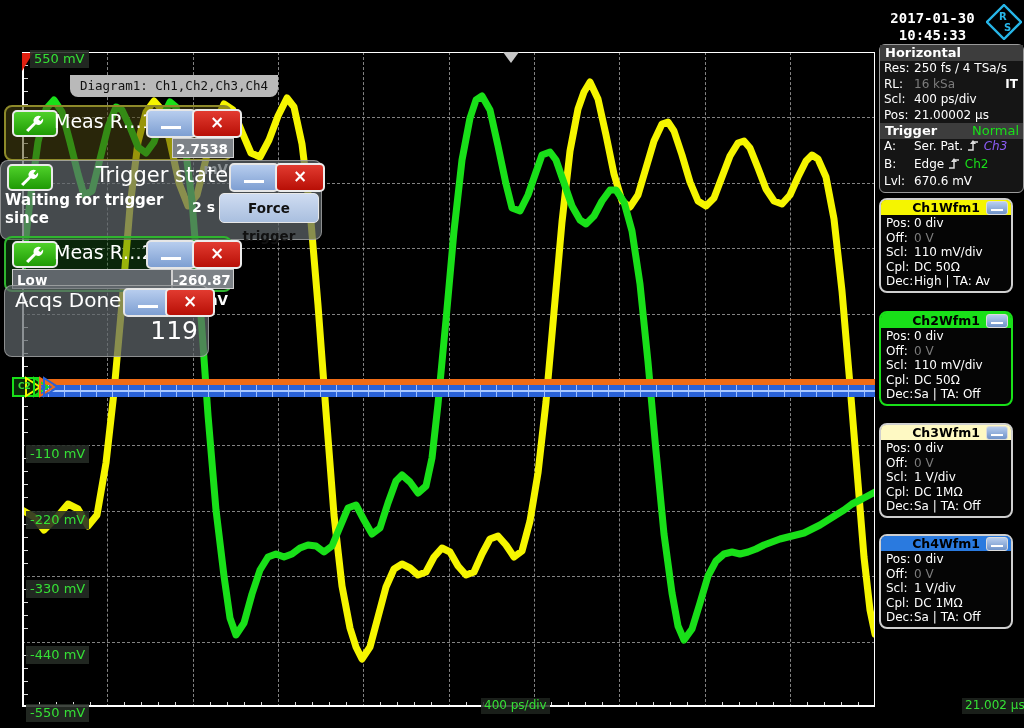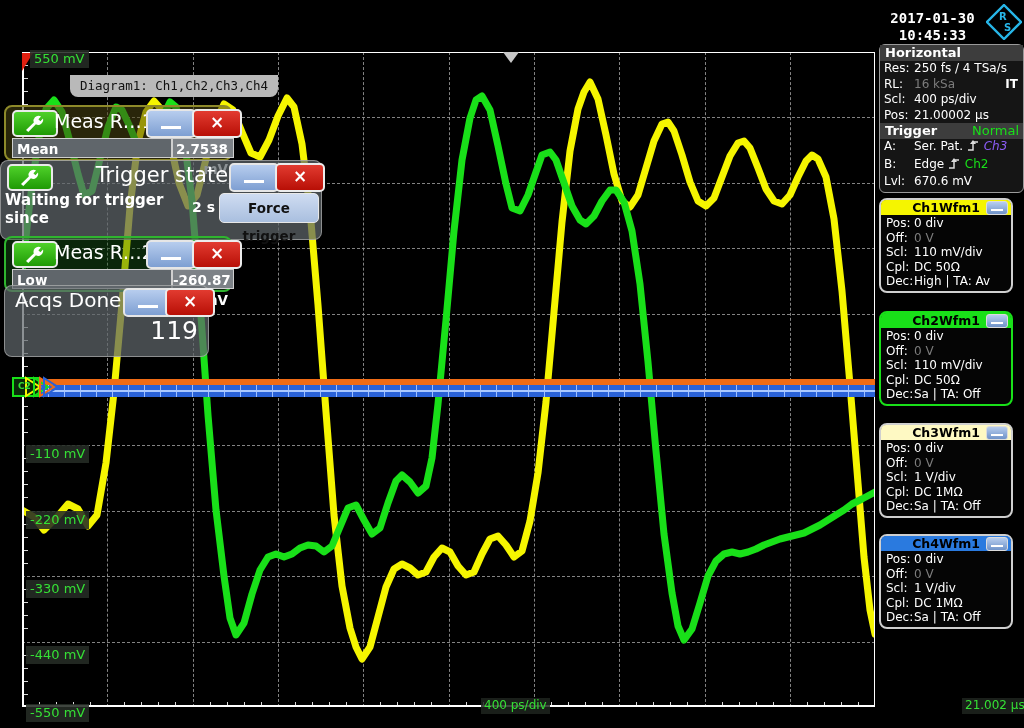--- a/index.html
+++ b/index.html
@@ -464,21 +464,20 @@
             <path d="M17 2a5 5 0 0 0-6.2 6.4L3 16l2.3 2 7.6-7.7A5 5 0 0 0 20 4.6l-2.6 2.6-2-2L18 2.6A5 5 0 0 0 17 2z" fill="#fff"></path>
           </svg>
       </span>
       <span class="ttl">Meas R…1</span>
       <span class="btnmin" style="left:140px;top:2px;">
           <i></i>
         </span>
       <span class="btnx" style="left:186px;top:2px;">×</span>
     </div>
     <div class="valrow" style="top:31px;width:222px;">
-      <span class="valname">Mean</span>
       <span class="valnum">2.7538 mV</span>
     </div>
   </div>
 
   <div class="dlg" id="dlgtrig">
     <div class="title">
       <span class="wrench">
         <svg width="24" height="18" viewBox="0 0 24 18">
             <path d="M17 2a5 5 0 0 0-6.2 6.4L3 16l2.3 2 7.6-7.7A5 5 0 0 0 20 4.6l-2.6 2.6-2-2L18 2.6A5 5 0 0 0 17 2z" fill="#fff"></path>
           </svg>

